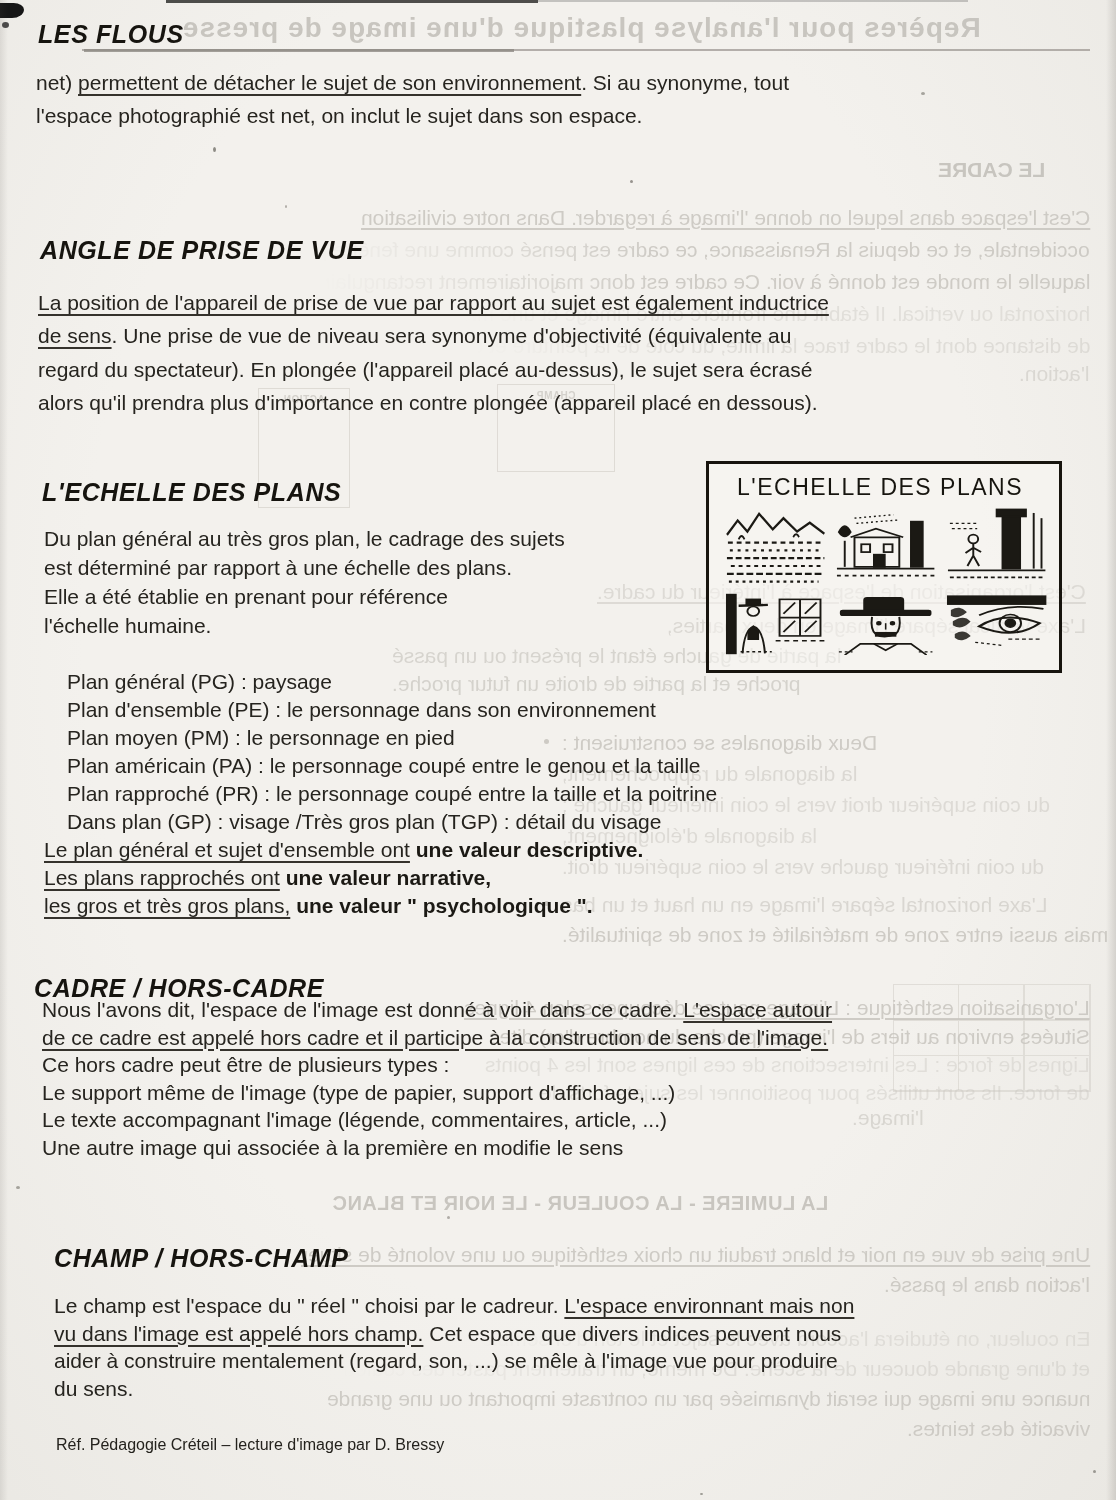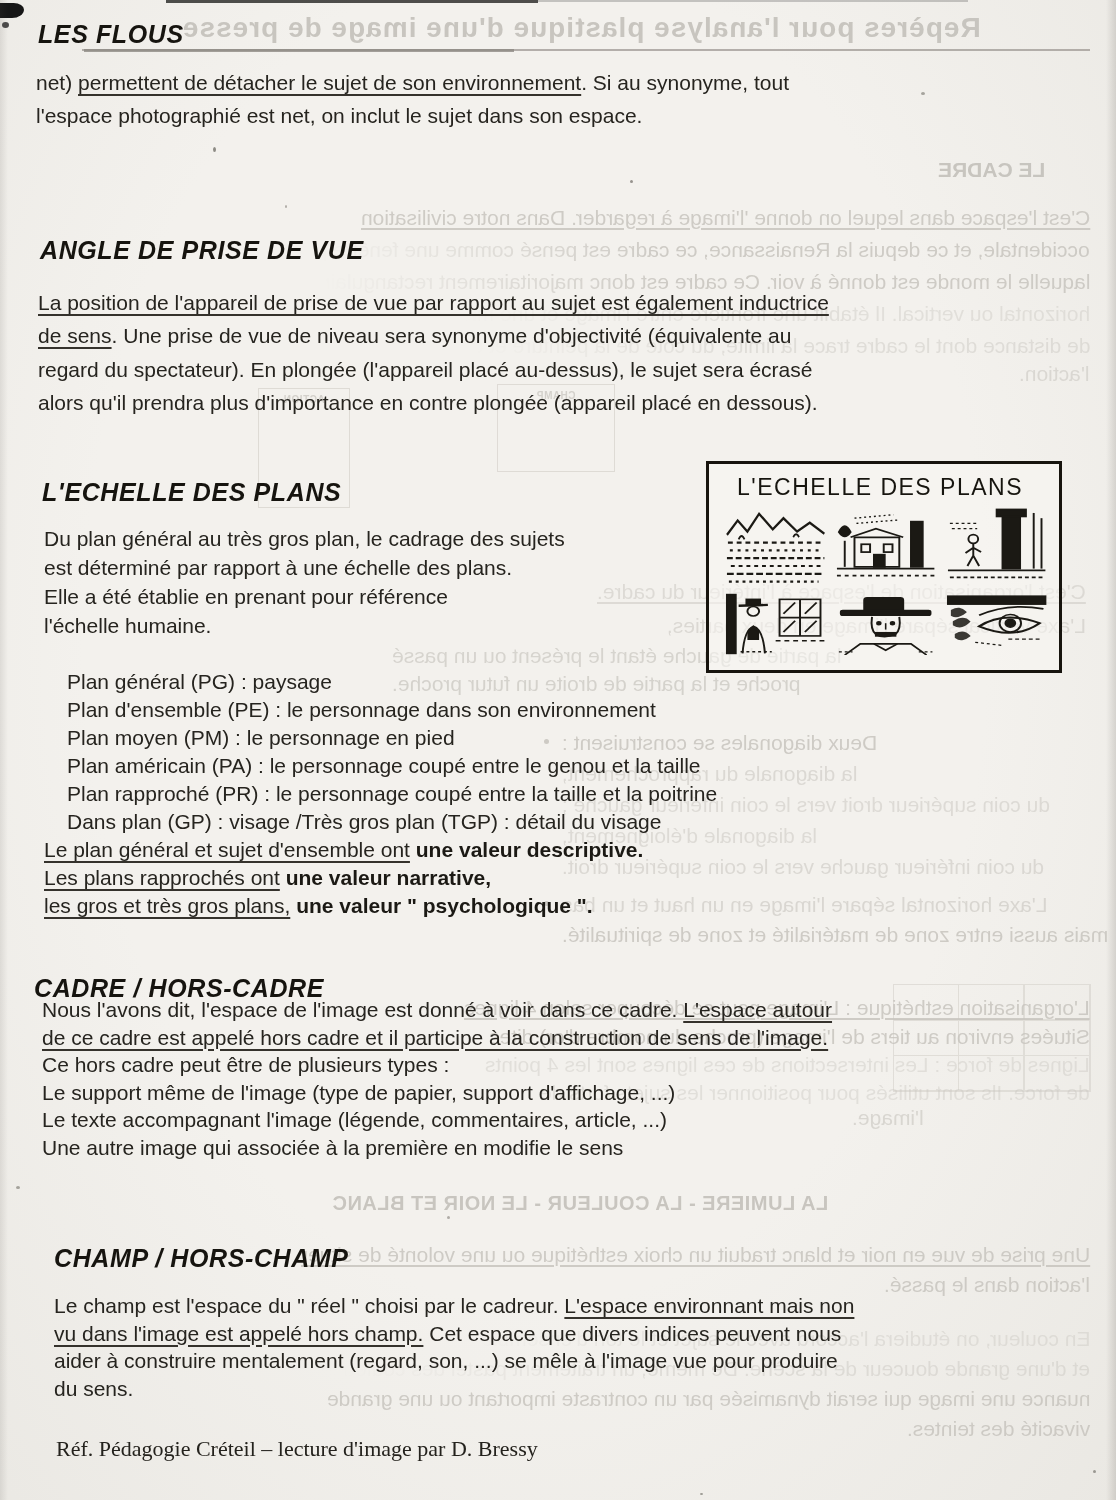--- a/index.html
+++ b/index.html
@@ -24,21 +24,21 @@
   #h-angle{left:40px;top:236px;}
   #p-angle{left:38px;top:286px;line-height:33.4px;}
   #h-echelle{left:42px;top:478px;}
   #p-echelle-intro{left:44px;top:524px;line-height:29px;}
   #p-echelle-list{left:44px;top:668px;line-height:28px;margin-left:23px;}
   #p-echelle-values{left:44px;top:836px;line-height:28px;}
   #h-cadre{left:34px;top:974px;}
   #p-cadre{left:42px;top:996px;line-height:27.6px;}
   #h-champ{left:54px;top:1244px;}
   #p-champ{left:54px;top:1292px;line-height:27.6px;}
-  #footer{left:56px;top:1436px;position:absolute;z-index:3;font-size:22px;color:#24221d;white-space:nowrap;font-family:Liberation Serif, serif;}
+  #footer{left:56px;top:1436px;position:absolute;z-index:3;font-size:16px;color:#24221d;white-space:nowrap;}
 
   
   .figure{
     position:absolute;z-index:4;left:706px;top:461px;width:356px;height:212px;
     border:3px solid #17140e;background:rgba(248,246,242,.55);box-sizing:border-box;
     padding:10px 12px 8px 16px;
   }
   .figure-title{font-size:23px;letter-spacing:1.5px;color:#17150f;padding-left:12px;white-space:nowrap;}
   .figure-grid{
     display:grid;grid-template-columns:1fr 1fr 1fr;grid-template-rows:80px 62px;

